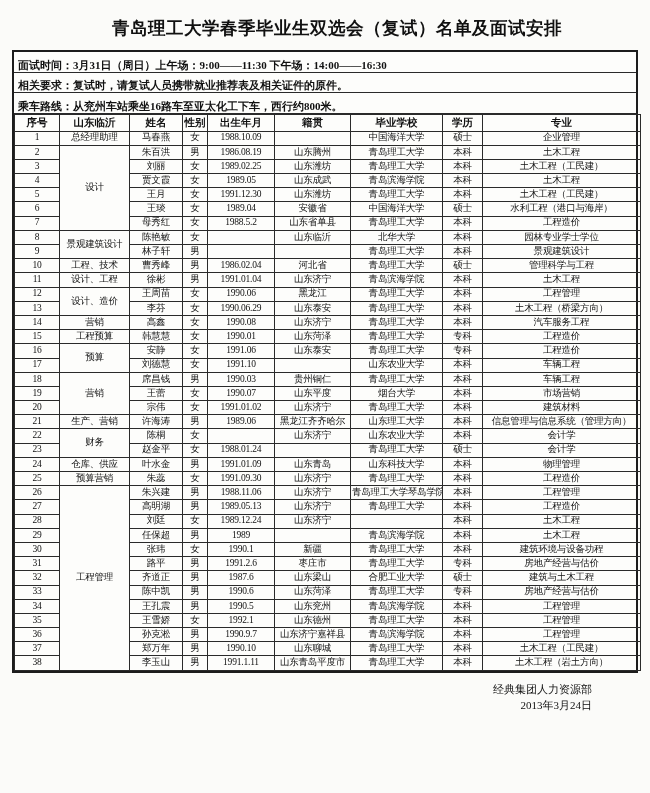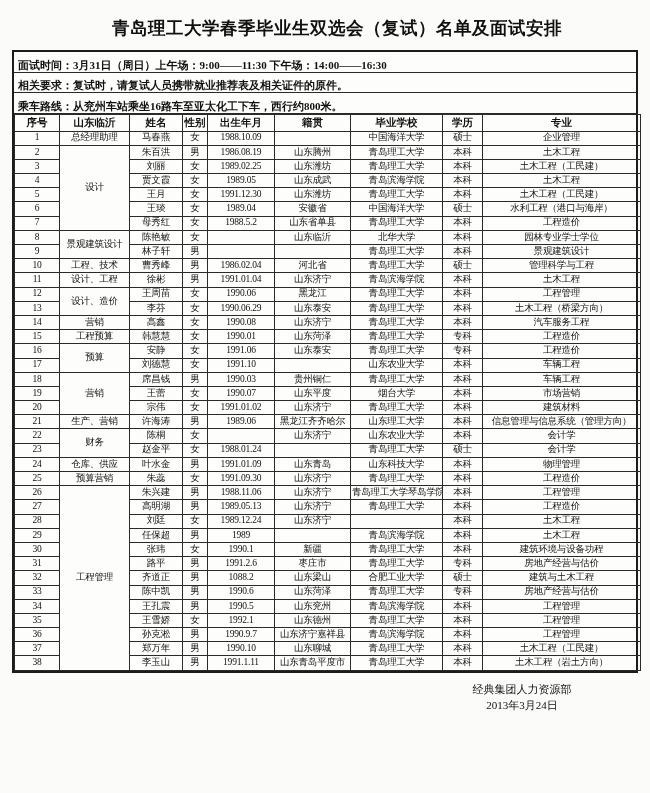--- a/index.html
+++ b/index.html
@@ -66,21 +66,21 @@
   col.c-name   { width: 53px; }
   col.c-gender { width: 25px; }
   col.c-birth  { width: 67px; }
   col.c-origin { width: 76px; }
   col.c-school { width: 92px; }
   col.c-degree { width: 40px; }
   col.c-major  { width: 158px; }
   .footer {
     margin: 8px 58px 16px auto;
     width: 140px;
-    text-align: center;
+    text-align: right;
     font-size: 11px;
     line-height: 16px;
   }
 </style>
 </head>
 <body>
 
 <div class="page">
 
   <div class="title">青岛理工大学春季毕业生双选会（复试）名单及面试安排</div>
@@ -438,21 +438,21 @@
             <td class="cell-birth">1991.2.6</td>
             <td class="cell-origin">枣庄市</td>
             <td class="cell-school">青岛理工大学</td>
             <td class="cell-degree">专科</td>
             <td class="cell-major">房地产经营与估价</td>
           </tr>
           <tr>
             <td class="cell-no">32</td>
             <td class="cell-name">齐道正</td>
             <td class="cell-gender">男</td>
-            <td class="cell-birth">1088.2</td>
+            <td class="cell-birth">1987.6</td>
             <td class="cell-origin">山东梁山</td>
             <td class="cell-school">合肥工业大学</td>
             <td class="cell-degree">硕士</td>
             <td class="cell-major">建筑与土木工程</td>
           </tr>
           <tr>
             <td class="cell-no">33</td>
             <td class="cell-name">陈中凯</td>
             <td class="cell-gender">男</td>
             <td class="cell-birth">1990.6</td>

